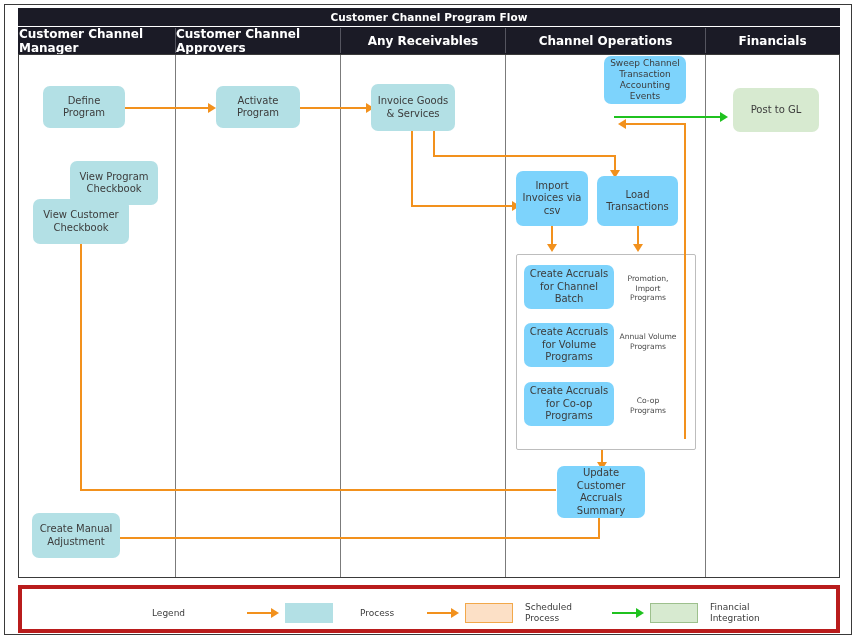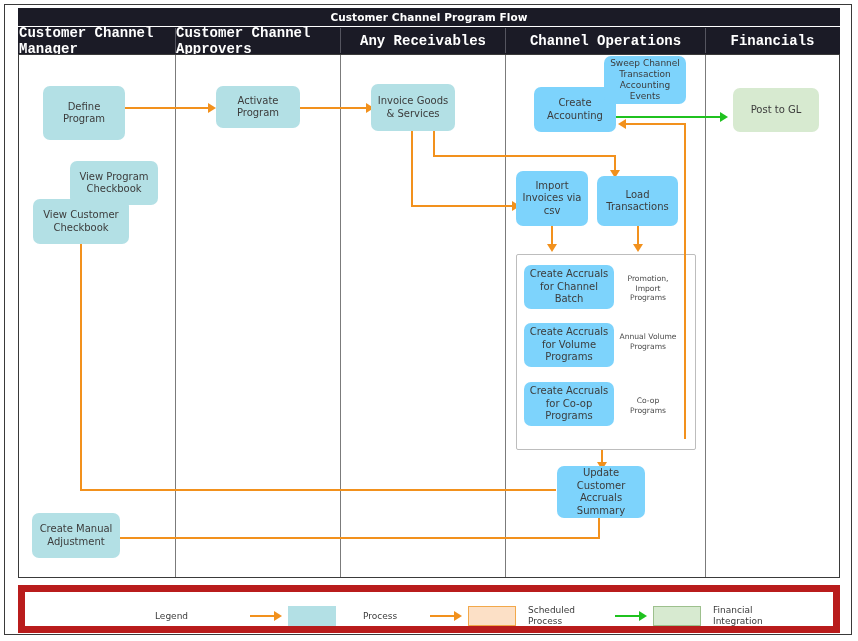--- a/index.html
+++ b/index.html
@@ -21,39 +21,39 @@
     box-sizing:border-box;letter-spacing:.1px;
   }
   
   #lane-header{
     position:absolute;left:18px;top:27px;width:822px;height:27px;
     background:#1b1b26;color:#ffffff;display:flex;box-sizing:border-box;
     border:1px solid #1b1b26;
   }
   .lane-head{
     display:flex;align-items:center;justify-content:center;
-    font-size:14px;font-weight:bold;box-sizing:border-box;
-    border-right:1px solid #55555f;height:100%;font-family:Liberation Mono, monospace;
+    font-size:12px;font-weight:bold;box-sizing:border-box;
+    border-right:1px solid #55555f;height:100%;
   }
   .lane-head:last-child{border-right:none;text-align:center;}
   
   #lane-body{
     position:absolute;left:18px;top:54px;width:822px;height:524px;
     background:#ffffff;box-sizing:border-box;
     border:1px solid #3a3a3a;
   }
   .lane-col{
     position:absolute;top:0;height:100%;
     border-right:1px solid #7b7b7b;box-sizing:border-box;
   }
   .lane-col.last{border-right:none;}
   
   #legend-strip{
     position:absolute;left:18px;top:585px;width:822px;height:48px;
-    border:7px solid #b91c1c;background:#ffffff;box-sizing:border-box;
+    border:4px solid #b91c1c;background:#ffffff;box-sizing:border-box;
   }
   .legend-item{position:absolute;top:0;height:48px;display:flex;align-items:center;}
   .legend-label{font-size:9px;color:#3b3b3b;}
   .legend-swatch{width:48px;height:20px;box-sizing:border-box;}
   .legend-text{font-size:9px;color:#3b3b3b;line-height:11px;max-width:70px;}
   .legend-arrow{position:relative;width:34px;height:12px;}
   
   .node{
     position:absolute;box-sizing:border-box;border-radius:7px;
     display:flex;align-items:center;justify-content:center;text-align:center;
@@ -140,33 +140,32 @@
   <div class="conn v" style="left:80px;top:226px;height:264px"></div>
   <div class="arrow up" style="left:76px;top:218px"></div>
 
   <div class="conn h" style="left:118px;top:537px;width:482px"></div>
   <div class="conn v" style="left:598px;top:518px;height:20px"></div>
   <div class="arrow up" style="left:594px;top:510px"></div>
 
   <div class="conn h green" style="left:614px;top:116px;width:108px"></div>
   <div class="arrow right green" style="left:720px;top:112px"></div>
 
-  <div class="node process" style="left:43px;top:86px;width:82px;height:54px">Define Program</div>
+  <div class="node process" style="left:43px;top:86px;width:82px;height:42px">Define Program</div>
 
   <div class="node process" style="left:70px;top:161px;width:88px;height:44px">View Program Checkbook</div>
 
   <div class="node process" style="left:33px;top:199px;width:96px;height:45px">View Customer Checkbook</div>
 
   <div class="node process" style="left:32px;top:513px;width:88px;height:45px">Create Manual Adjustment</div>
 
   <div class="node process" style="left:371px;top:84px;width:84px;height:47px">Invoice Goods &amp; Services</div>
 
   <div class="node process" style="left:216px;top:86px;width:84px;height:42px">Activate Program</div>
 
-  <div class="node scheduled" style="left:534px;top:87px;width:82px;height:45px">Create Accounting</div>
 
   <div class="node scheduled" style="left:604px;top:56px;width:82px;height:48px;font-size:9px;line-height:11px">Sweep Channel Transaction Accounting Events</div>
 
   <div class="node scheduled" style="left:516px;top:171px;width:72px;height:55px">Import Invoices via csv</div>
 
   <div class="node scheduled" style="left:597px;top:176px;width:81px;height:50px">Load Transactions</div>
 
   <div class="node scheduled" style="left:524px;top:265px;width:90px;height:44px">Create Accruals for Channel Batch</div>
   <div class="side-note" style="left:618px;top:274px;width:60px">Promotion, Import Programs</div>
 

